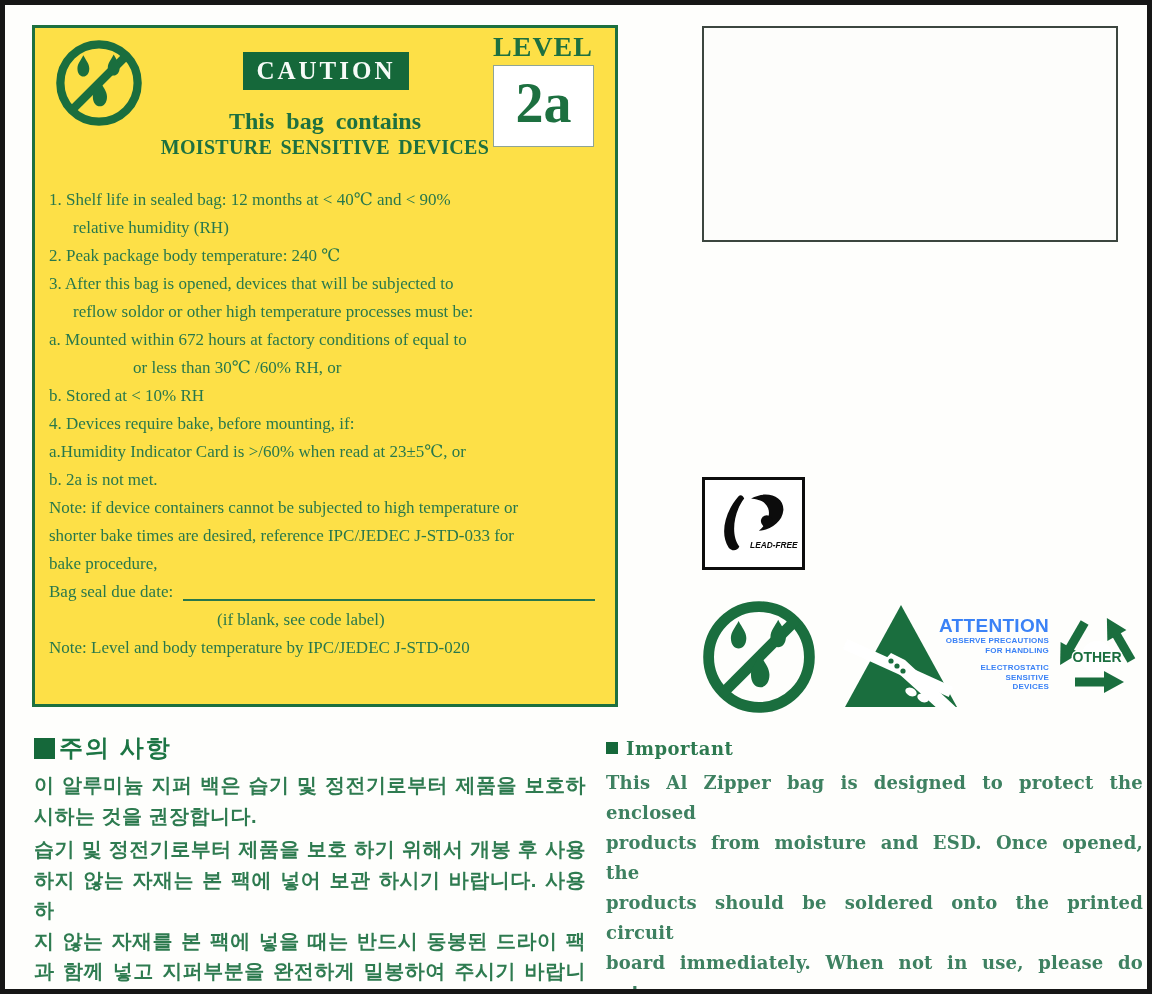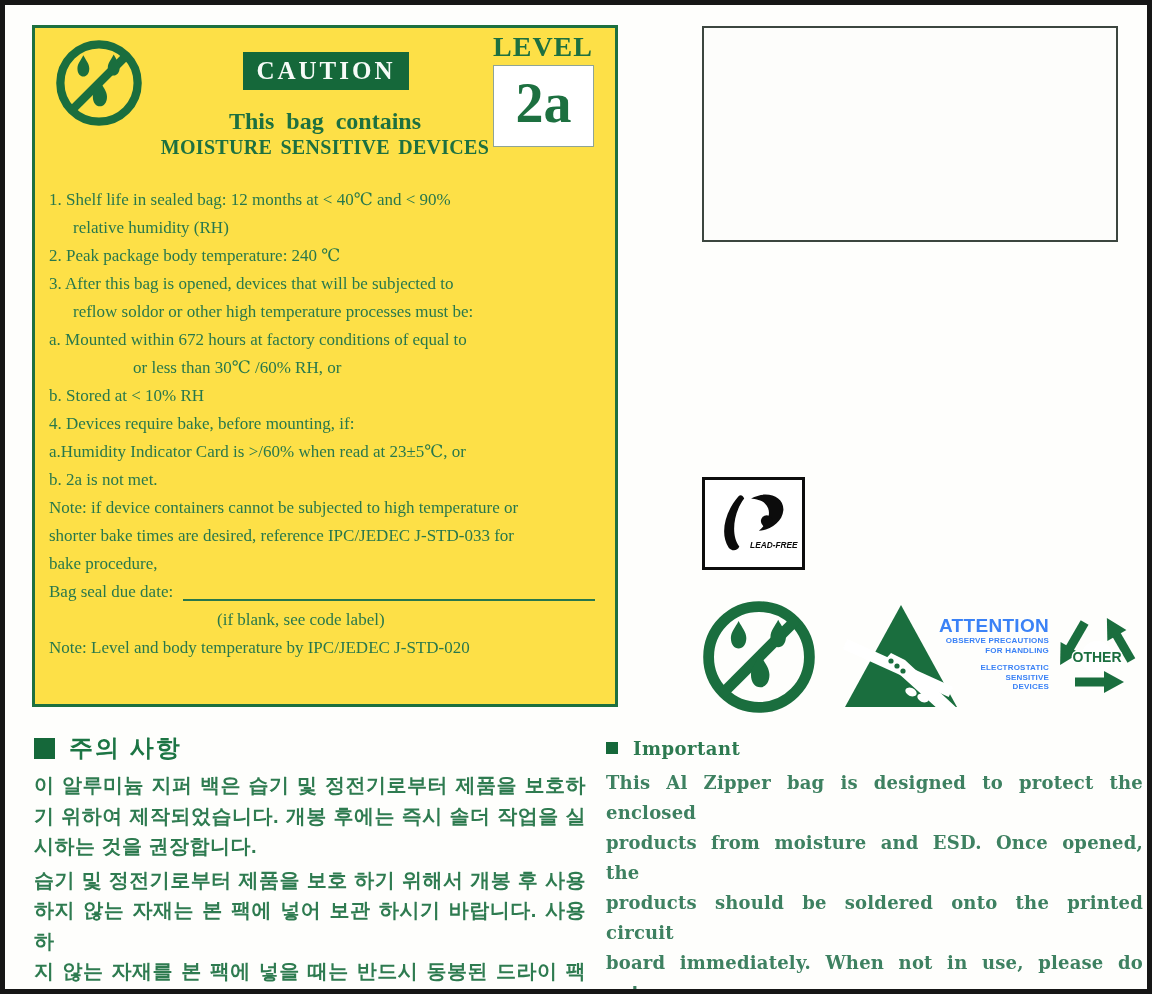--- a/index.html
+++ b/index.html
@@ -58,31 +58,31 @@
   .esd-icon { position:absolute; left:836px; top:594px; width:120px; height:114px; }
   .esd-text { position:absolute; left:930px; top:611px; width:114px; text-align:right;
               font-family:"Liberation Sans","DejaVu Sans",sans-serif; color:#3b82f6; }
   .esd-attention { font-size:19px; font-weight:bold; letter-spacing:0.3px; line-height:20px; }
   .esd-sub { font-size:8px; font-weight:bold; line-height:9.5px; letter-spacing:0.2px; }
   .esd-gap { height:8px; }
   .other-icon { position:absolute; left:1046px; top:597px; width:92px; height:94px; }
   
   .kr-block { position:absolute; left:29px; top:727px; width:552px;
               font-family:"Liberation Sans","DejaVu Sans",sans-serif; }
-  .kr-heading { display:flex; align-items:center; gap:14px; height:32px; }
+  .kr-heading { display:flex; align-items:center; gap:4px; height:32px; }
   .kr-square { width:21px; height:21px; background:#15683a; }
   .kr-title { font-size:24px; font-weight:bold; color:#1c7544; letter-spacing:2px; }
   .kr-para { margin-top:6px; font-size:20px; font-weight:bold; color:#2e7b50;
              line-height:30.5px; letter-spacing:0.5px; }
   .kr-para + .kr-para { margin-top:3px; }
   .justify .pl { text-align:justify; text-align-last:justify; }
   .justify .pl:last-child { text-align-last:left; }
   .en-block { position:absolute; left:601px; top:731px; width:537px;
               font-family:"DejaVu Serif","Liberation Serif",serif; }
-  .en-heading { display:flex; align-items:center; gap:15px; height:24px; }
+  .en-heading { display:flex; align-items:center; gap:8px; height:24px; }
   .en-square { width:12px; height:12px; background:#15683a; }
   .en-title { font-size:18px; font-weight:bold; color:#2d7a50; letter-spacing:0.5px; }
   .en-para { margin-top:8px; font-size:18px; font-weight:600; color:#3e8161;
              line-height:30px; word-spacing:2px; letter-spacing:0.2px; }
 </style>
 </head>
 <body>
 
 <svg width="0" height="0" style="position:absolute" aria-hidden="true">
   <defs>
@@ -196,21 +196,20 @@
     </g>
   </svg>
 
   <div class="kr-block">
     <div class="kr-heading">
       <span class="kr-square"></span>
       <span class="kr-title">주의 사항</span>
     </div>
     <div class="kr-para justify">
         <div class="pl">이 알루미늄 지퍼 백은 습기 및 정전기로부터 제품을 보호하</div>
-        <div class="pl">기 위하여 제작되었습니다. 개봉 후에는 즉시 솔더 작업을 실</div>
         <div class="pl">시하는 것을 권장합니다.</div>
       </div>
     <div class="kr-para justify">
         <div class="pl">습기 및 정전기로부터 제품을 보호 하기 위해서 개봉 후 사용</div>
         <div class="pl">하지 않는 자재는 본 팩에 넣어 보관 하시기 바랍니다. 사용하</div>
         <div class="pl">지 않는 자재를 본 팩에 넣을 때는 반드시 동봉된 드라이 팩</div>
         <div class="pl">과 함께 넣고 지퍼부분을 완전하게 밀봉하여 주시기 바랍니다.</div>
       </div>
   </div>
 

